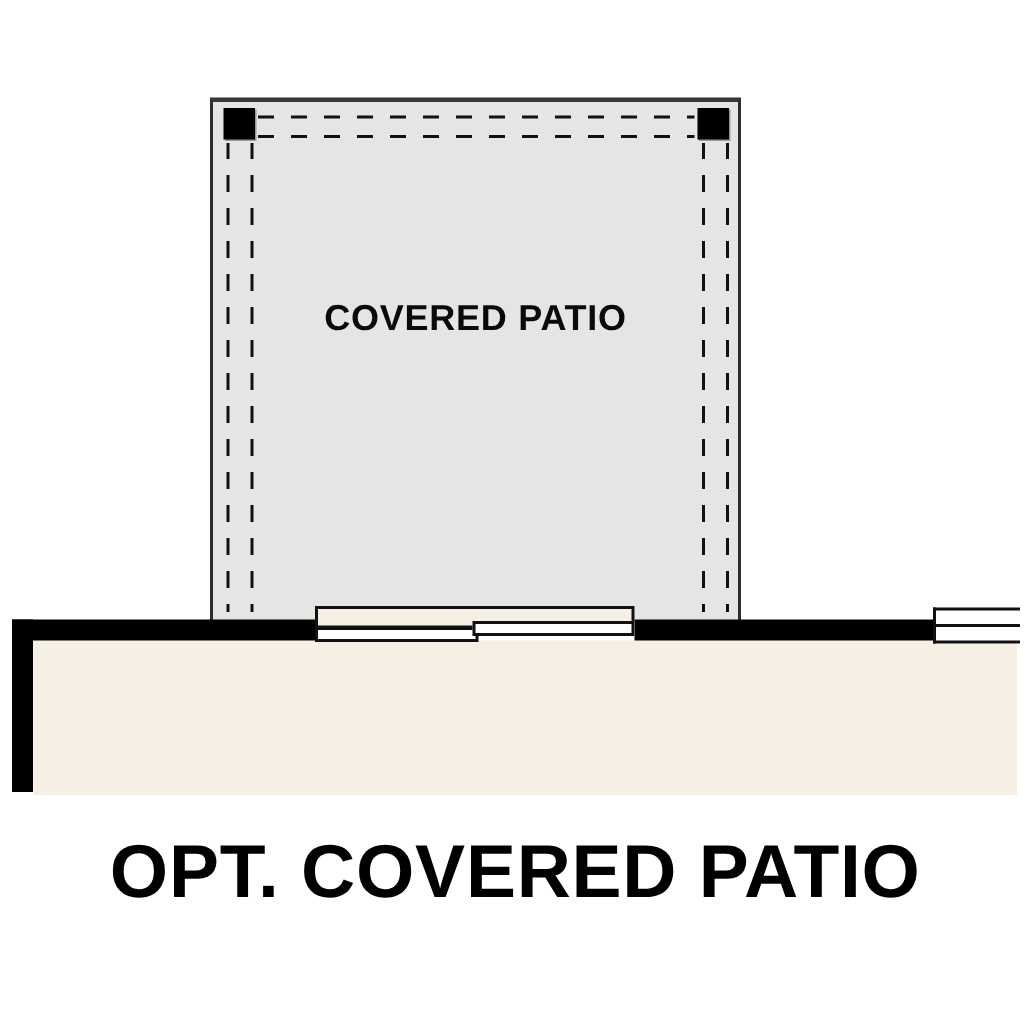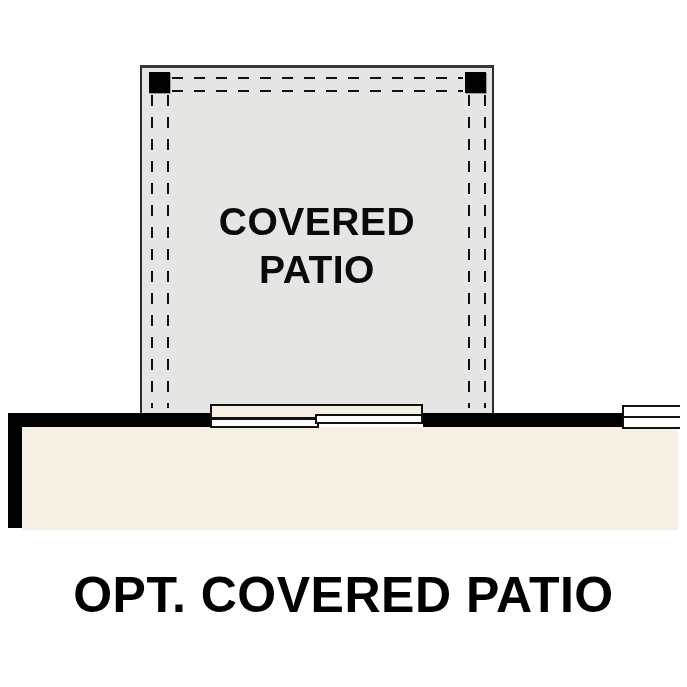--- a/index.html
+++ b/index.html
@@ -40,21 +40,21 @@
     z-index:2;
   }
   .dash-vl1{left:151px;}
   .dash-vl2{left:167px;}
   .dash-vr1{left:468px;}
   .dash-vr2{left:484px;}
   
   .patio-label{
     position:absolute;left:207px;top:198px;width:220px;
     text-align:center;
-    font-size:39px;font-weight:bold;line-height:1.23;
+    font-size:24px;font-weight:bold;line-height:1.23;
     letter-spacing:0.5px;color:#0a0a0a;
     z-index:6;
   }
   
   .wall{position:absolute;background:#000;z-index:4;}
   .wall-left-h{left:8px;top:413px;width:202px;height:14px;}
   .wall-right-h{left:423px;top:413px;width:199px;height:14px;}
   .wall-left-v{left:8px;top:413px;width:14px;height:115px;}
   
   .door-header{
@@ -80,21 +80,20 @@
   .interior{
     position:absolute;left:22px;top:427px;width:656px;height:103px;
     background:#f6efe4;z-index:3;
   }
   
   .caption{
     position:absolute;left:0;top:552px;width:687px;
     text-align:center;
     font-size:50px;font-weight:bold;letter-spacing:0.5px;color:#000;
     z-index:6;
-    margin-top:14px;
   }
 </style>
 </head>
 <body>
 
 <div class="canvas">
 
   <div class="patio"></div>
 
   <div class="dash-h dash-h1"></div>

